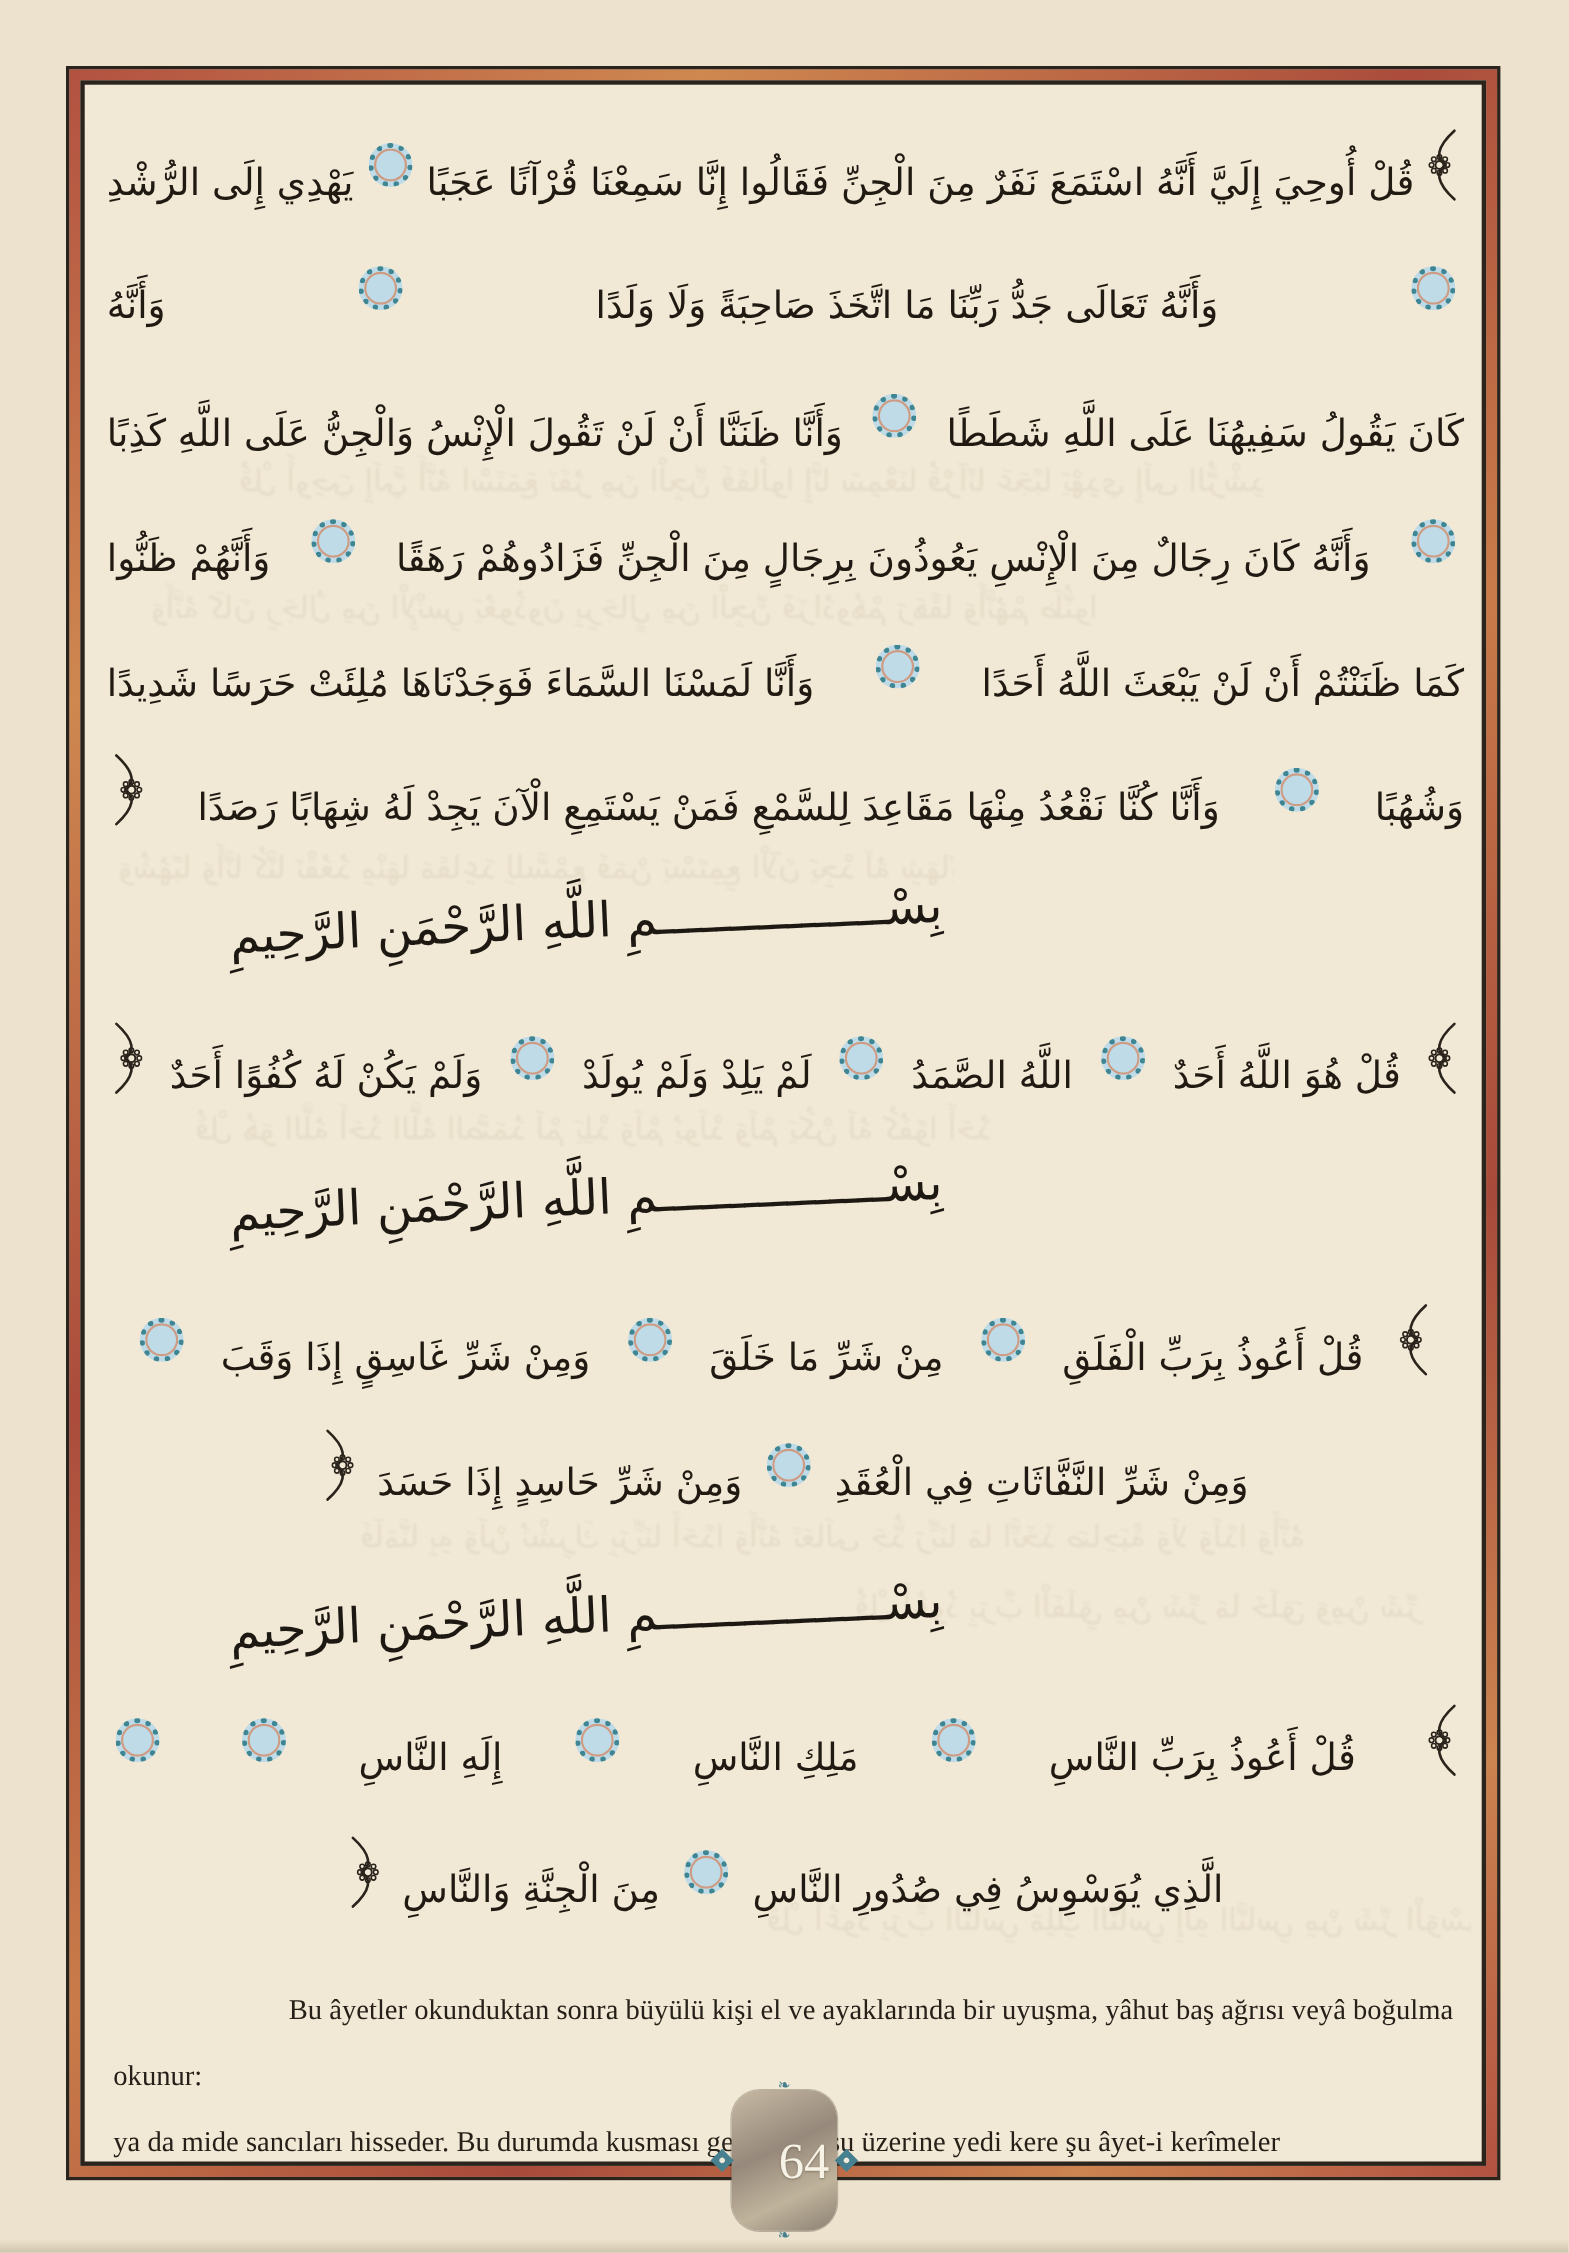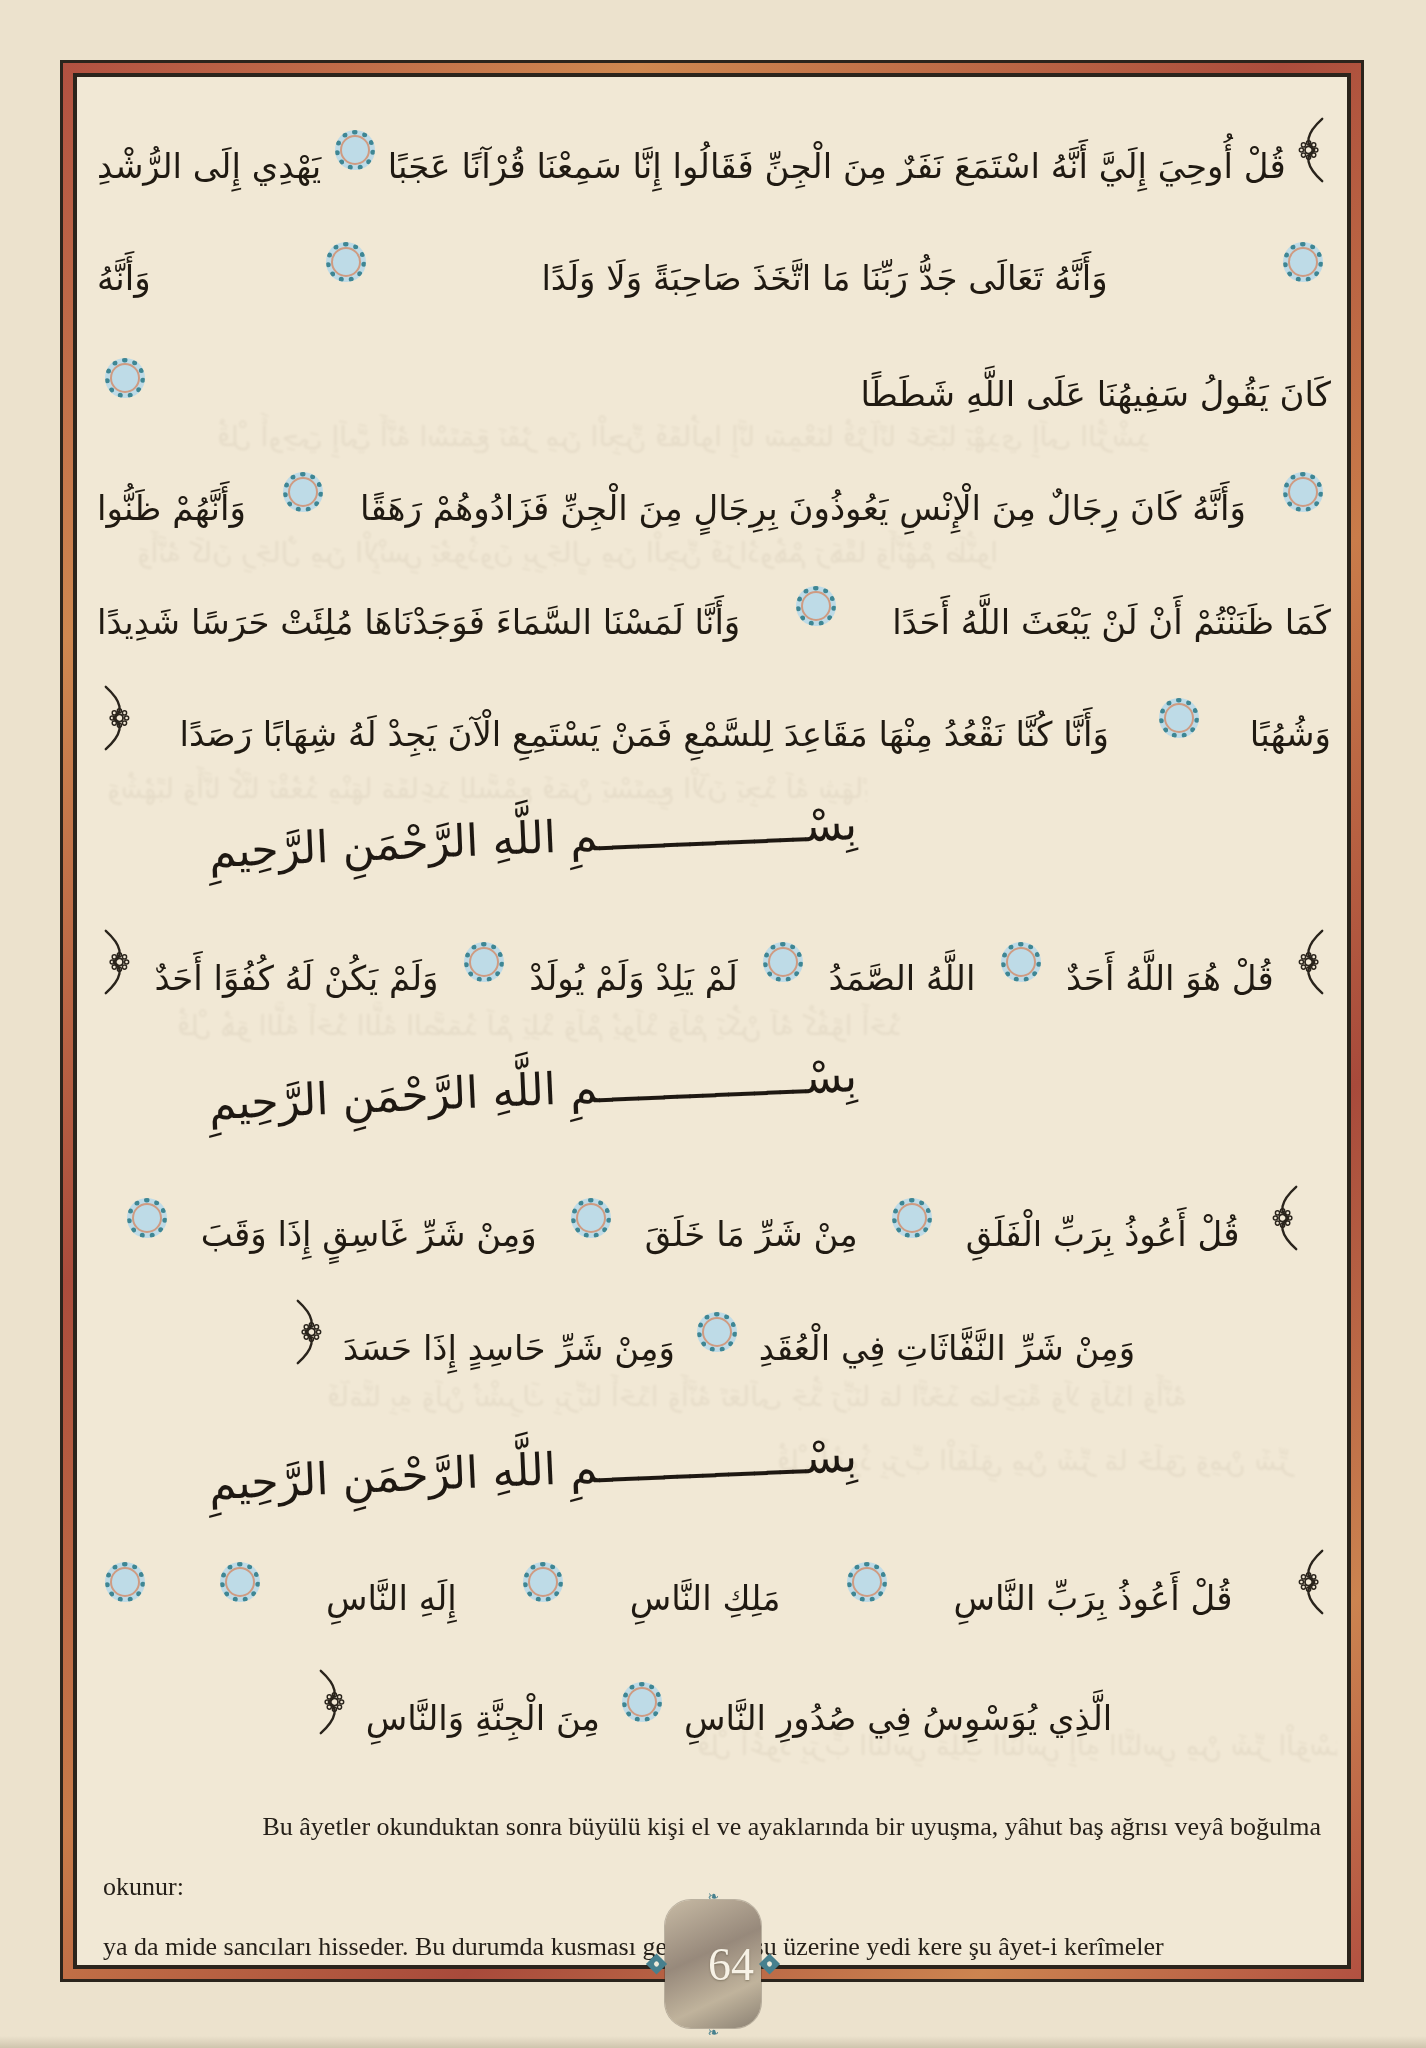--- a/index.html
+++ b/index.html
@@ -112,20 +112,21 @@
         </div>
         <div class="ayah-line lay-justify" style="top: 142px;">
           <span class="ayah-circle"></span>
           <span class="ayah-seg">وَأَنَّهُ تَعَالَى جَدُّ رَبِّنَا مَا اتَّخَذَ صَاحِبَةً وَلَا وَلَدًا</span>
           <span class="ayah-circle"></span>
           <span class="ayah-seg">وَأَنَّهُ</span>
         </div>
         <div class="ayah-line lay-justify" style="top: 258px;">
           <span class="ayah-seg">كَانَ يَقُولُ سَفِيهُنَا عَلَى اللَّهِ شَطَطًا</span>
           <span class="ayah-circle"></span>
+          <span class="ayah-seg">وَأَنَّا ظَنَنَّا أَنْ لَنْ تَقُولَ الْإِنْسُ وَالْجِنُّ عَلَى اللَّهِ كَذِبًا</span>
         </div>
         <div class="ayah-line lay-justify" style="top: 372px;">
           <span class="ayah-circle"></span>
           <span class="ayah-seg">وَأَنَّهُ كَانَ رِجَالٌ مِنَ الْإِنْسِ يَعُوذُونَ بِرِجَالٍ مِنَ الْجِنِّ فَزَادُوهُمْ رَهَقًا</span>
           <span class="ayah-circle"></span>
           <span class="ayah-seg">وَأَنَّهُمْ ظَنُّوا</span>
         </div>
         <div class="ayah-line lay-justify" style="top: 486px;">
           <span class="ayah-seg">كَمَا ظَنَنْتُمْ أَنْ لَنْ يَبْعَثَ اللَّهُ أَحَدًا</span>
           <span class="ayah-circle"></span>

